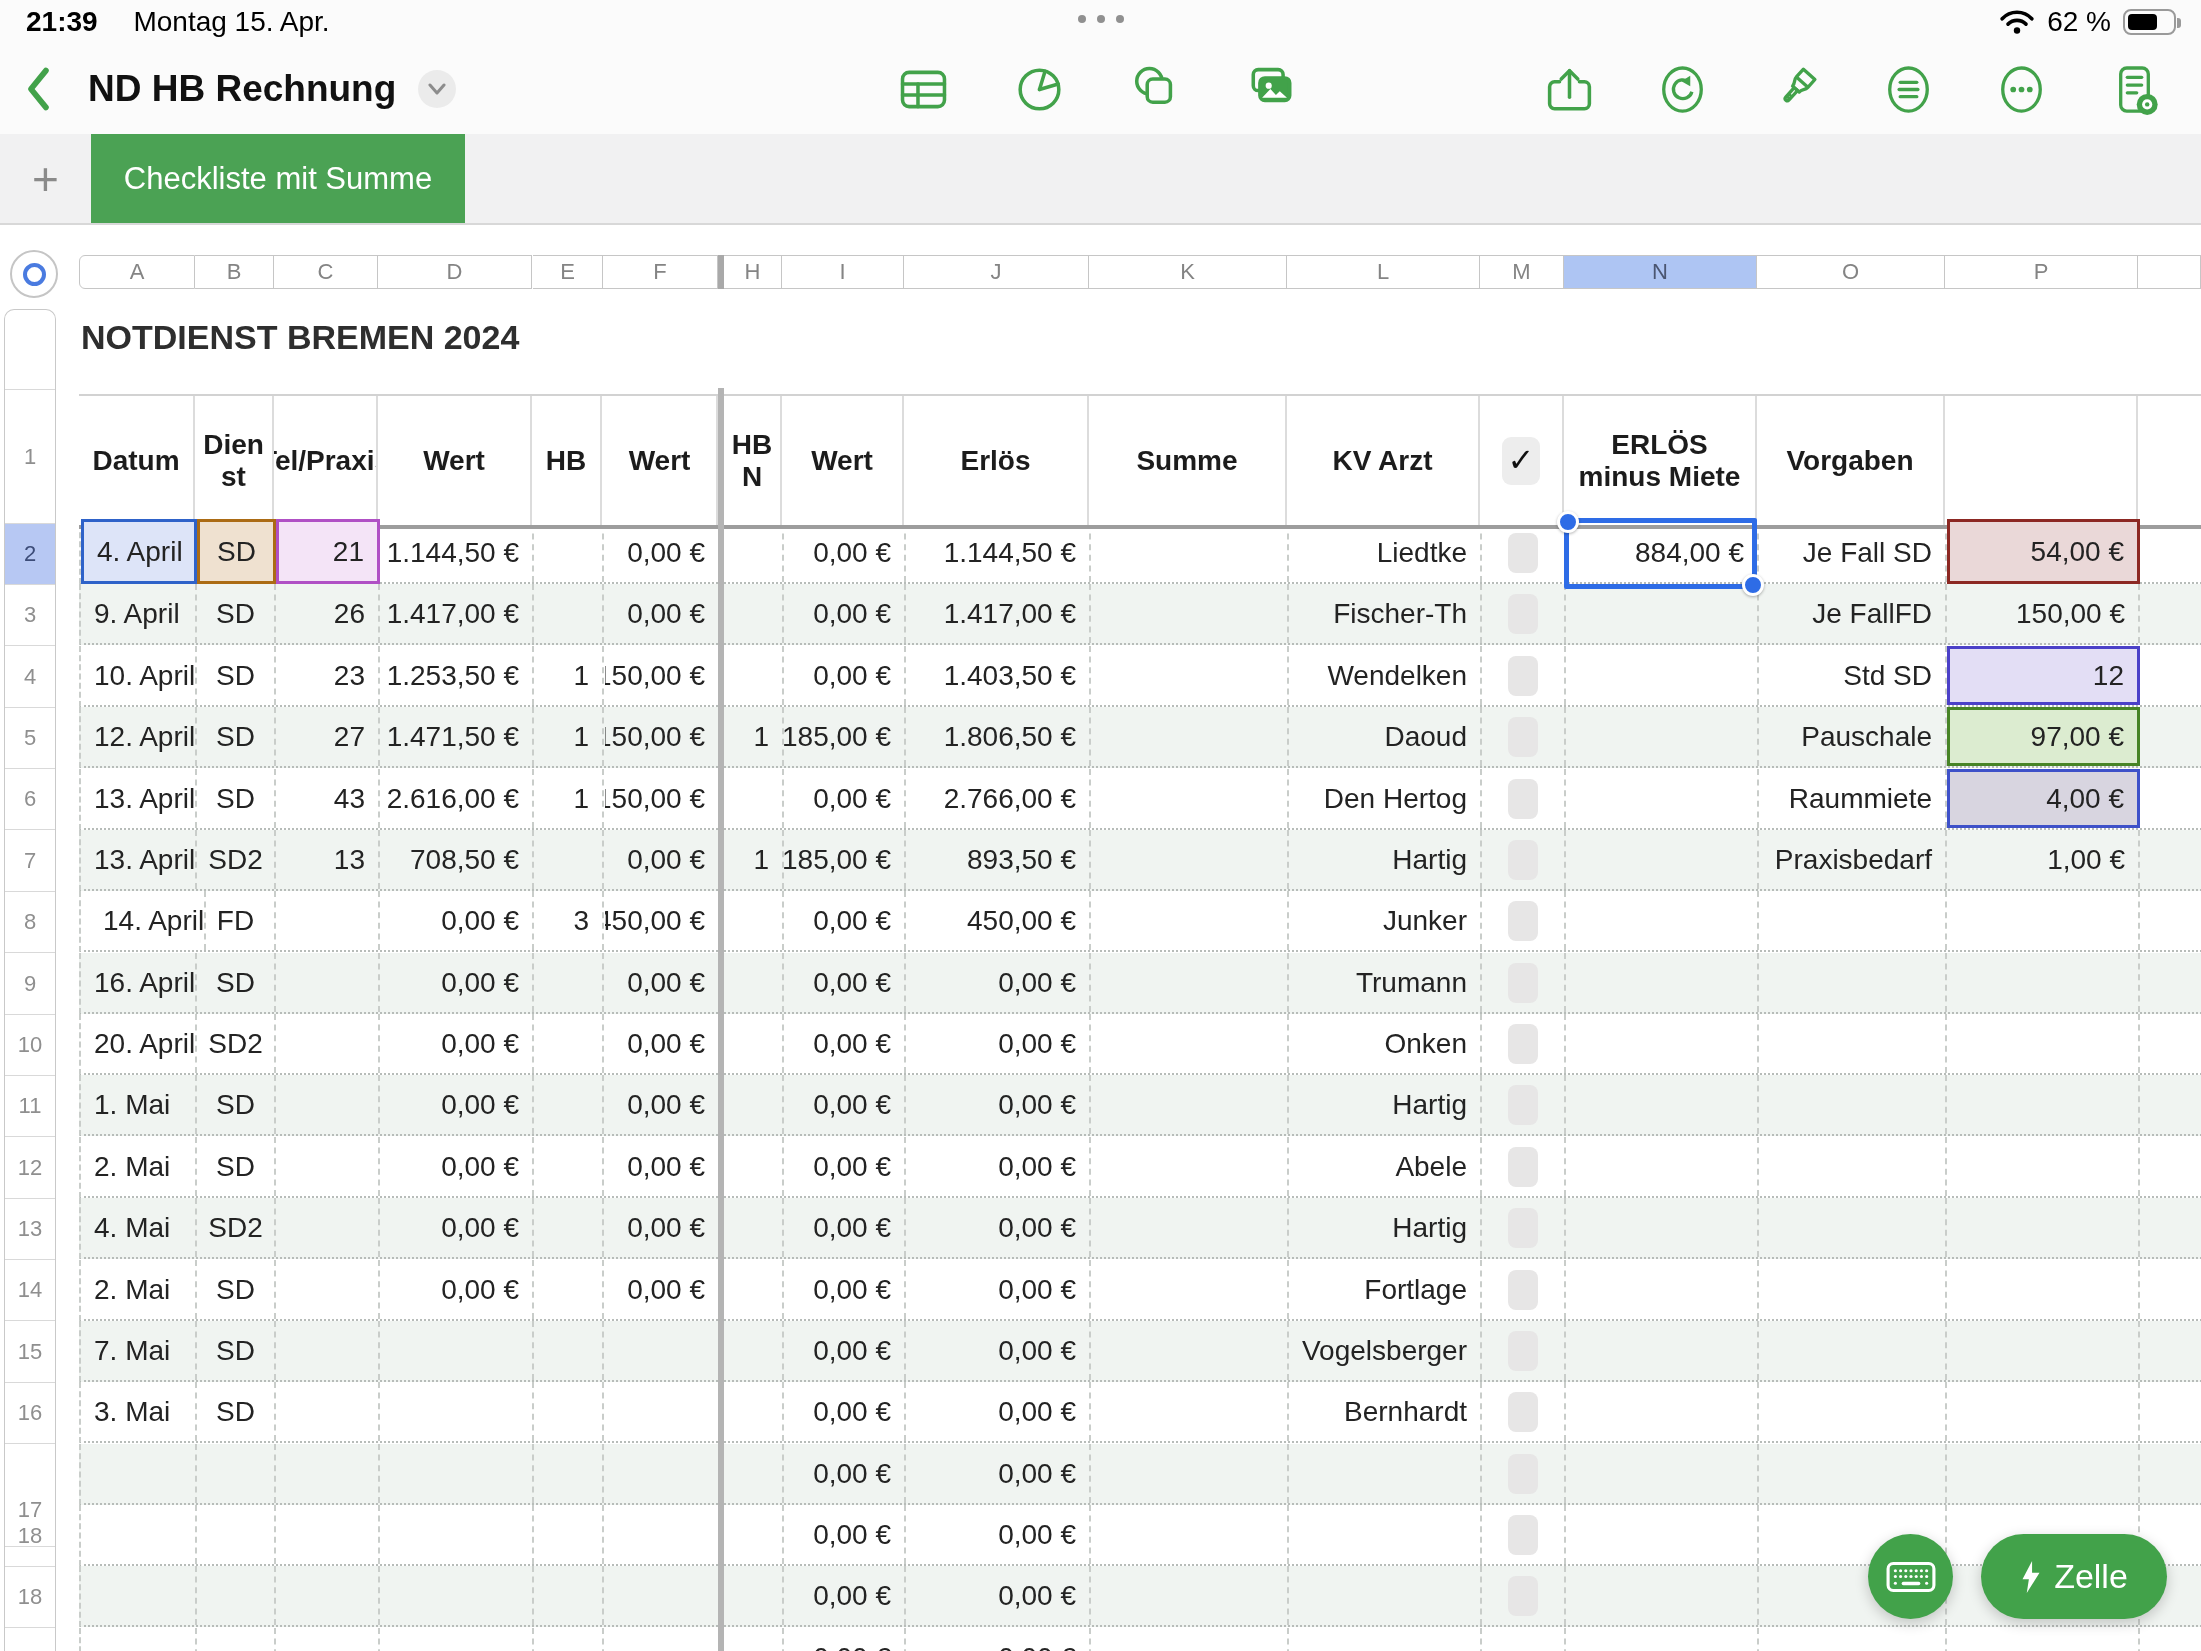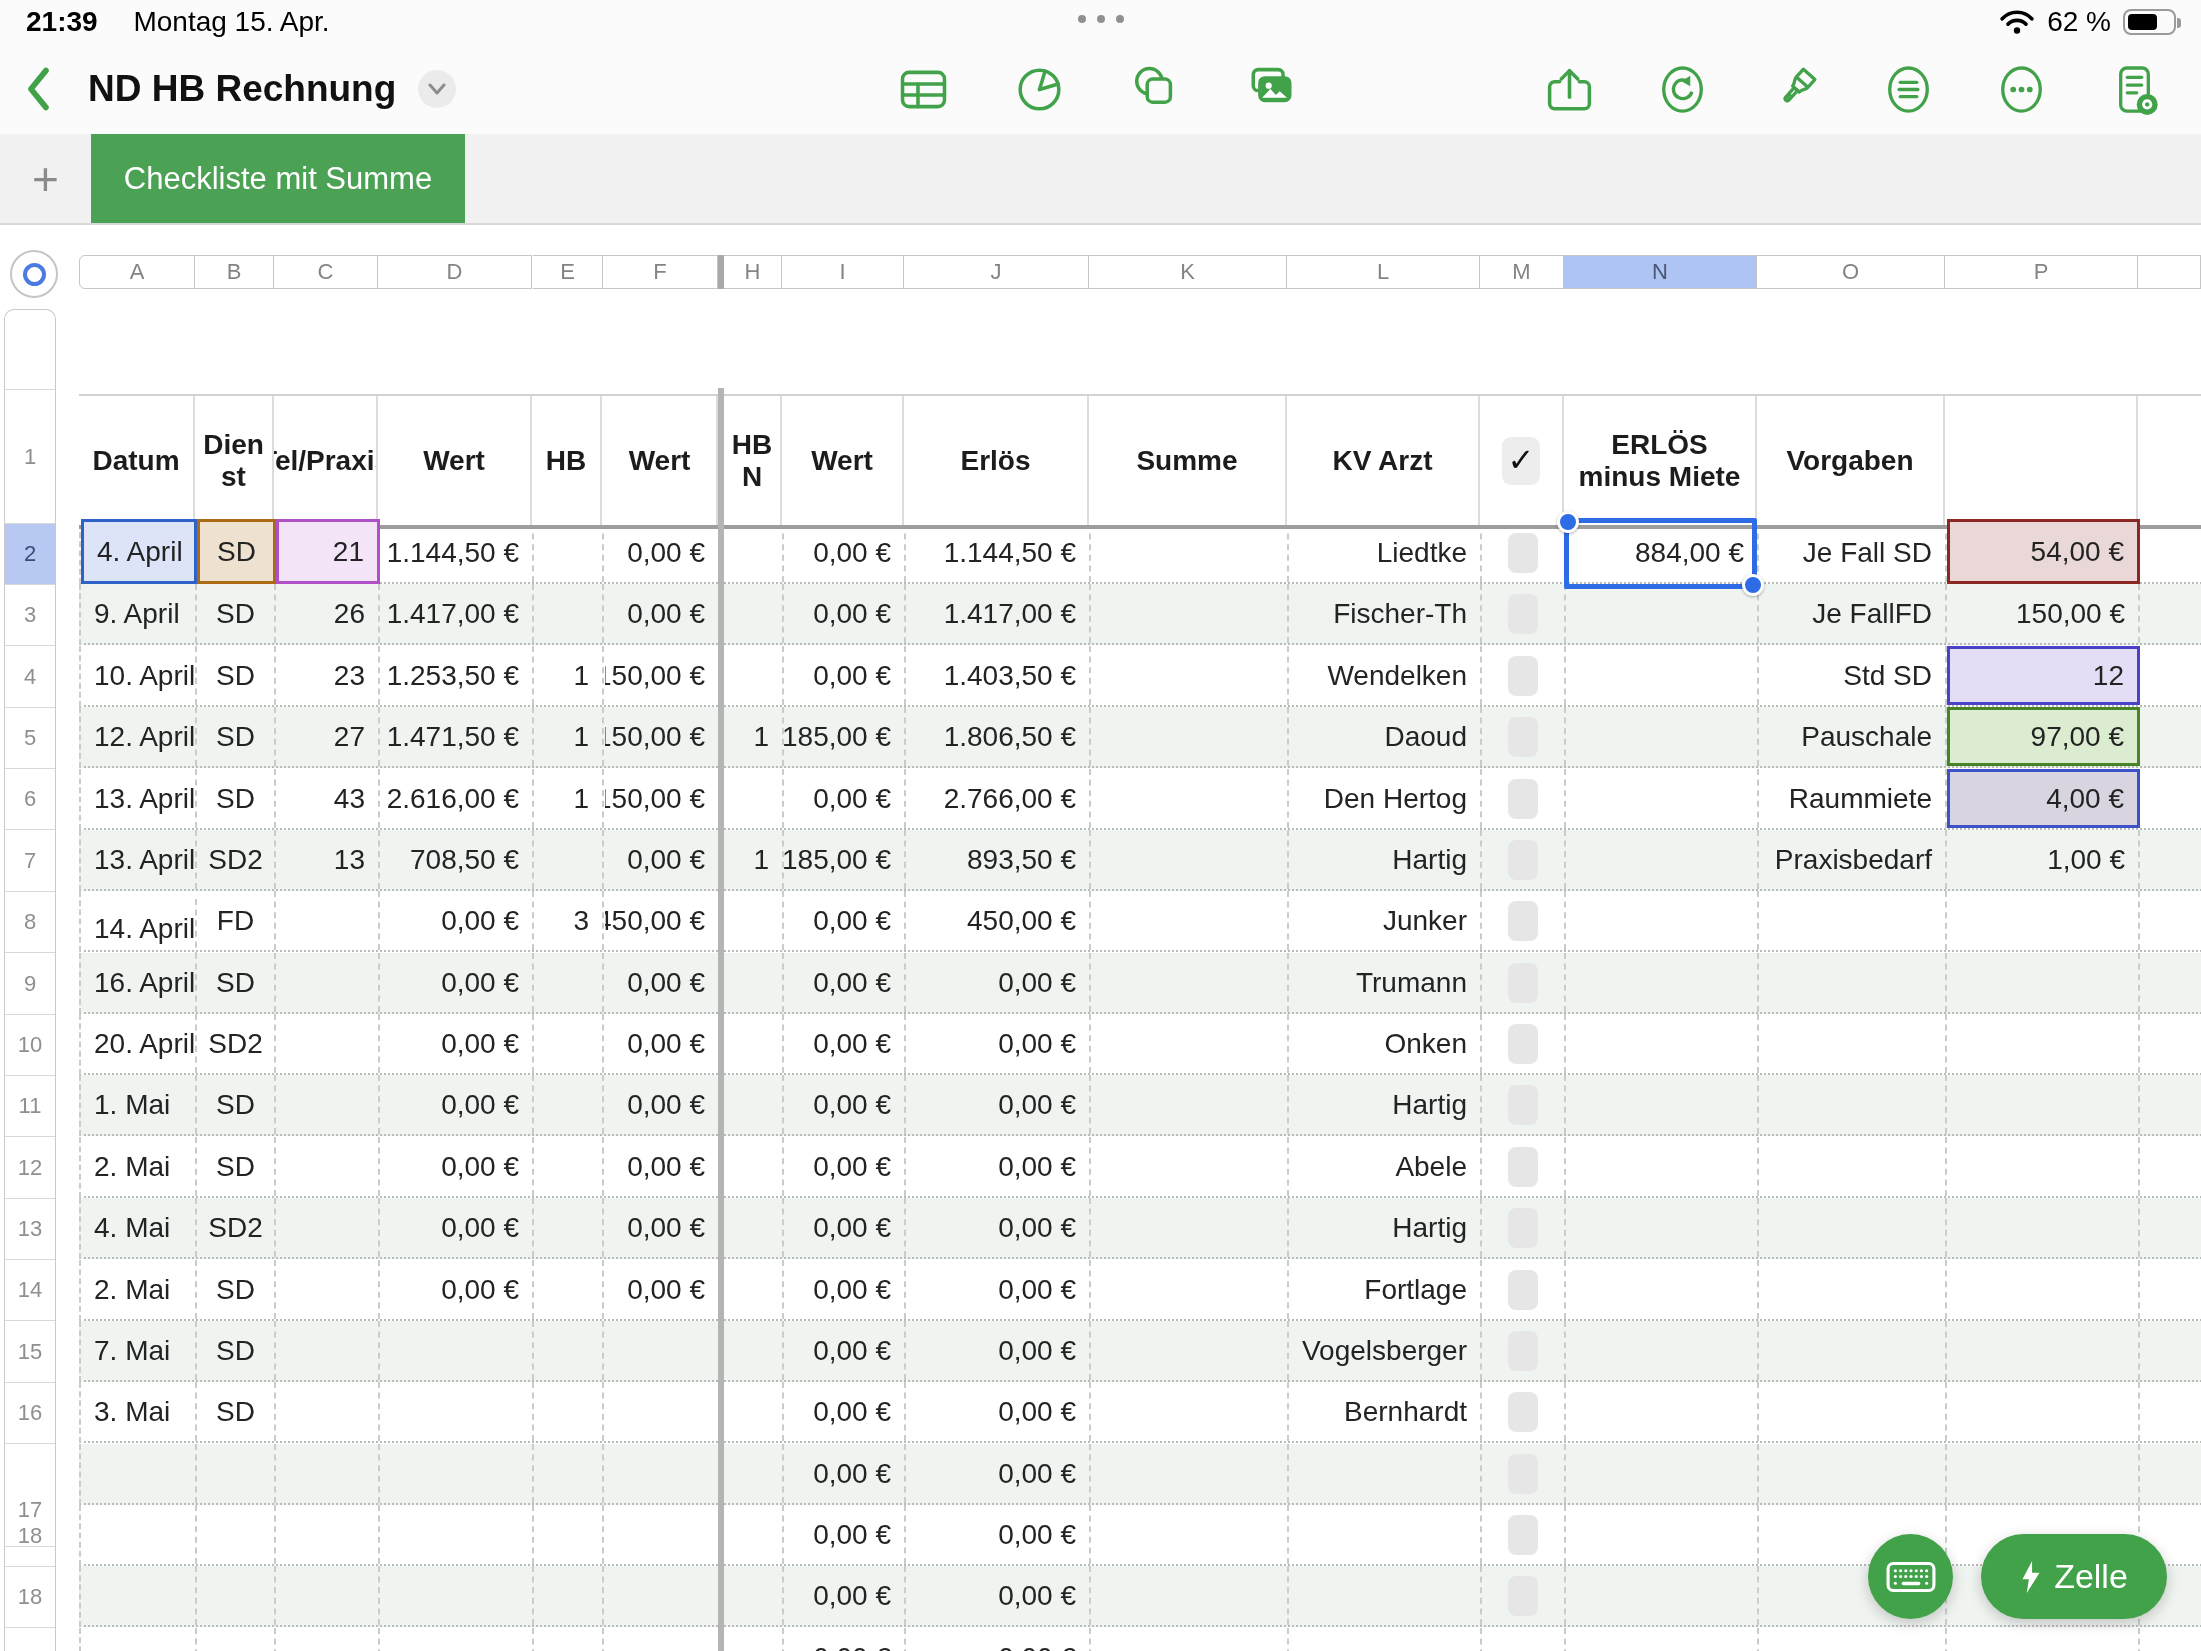--- a/index.html
+++ b/index.html
@@ -260,20 +260,21 @@
         <div class="gcell" style="top: 828px; height: 61px;">12</div>
         <div class="gcell" style="top: 889px; height: 61px;">13</div>
         <div class="gcell" style="top: 950px; height: 61px;">14</div>
         <div class="gcell" style="top: 1012px; height: 61px;">15</div>
         <div class="gcell" style="top: 1073px; height: 61px;">16</div>
         <div class="gcell" style="top: 1164px; height: 73px;">17</div>
         <div class="gcell" style="top: 1196px; height: 61px;">18</div>
         <div class="gcell" style="top: 1257px; height: 61px;">18</div>
         <div class="gcell" style="top: 1319px; height: 61px;">20</div>
       </div>
+    <div id="sheet-title">NOTDIENST BREMEN 2024</div>
 
     <button id="kb-btn">
       <svg width="50" height="34" viewBox="0 0 48 32" fill="none">
         <rect x="2" y="3" width="44" height="26" rx="5" stroke="#fff" stroke-width="3"></rect>
         <g fill="#fff">
           <circle cx="9" cy="10" r="1.5"></circle>
             <circle cx="14" cy="10" r="1.5"></circle>
             <circle cx="19" cy="10" r="1.5"></circle>
             <circle cx="24" cy="10" r="1.5"></circle>
             <circle cx="29" cy="10" r="1.5"></circle>
@@ -432,21 +433,21 @@
         <div class="cell right" style="left: 1208px; width: 193px;">Hartig</div>
         <div class="cell center" style="left: 1401px; width: 84px;">
           <div class="cbx"></div>
         </div>
         <div class="cell right" style="left: 1485px; width: 193px;"></div>
         <div class="cell right" style="left: 1678px; width: 188px;">Praxisbedarf</div>
         <div class="cell right" style="left: 1866px; width: 193px;">1,00 €</div>
         <div class="cell" style="left: 2059px; width: 63px; border-right: none;"></div>
       </div>
       <div class="trow" style="top: 666px;">
-        <div class="cell left" style="left: 0px; width: 116px; margin-top: 8px;">14. April</div>
+        <div class="cell left" style="left: 9px; width: 116px;">14. April</div>
         <div class="cell center" style="left: 116px; width: 79px;">FD</div>
         <div class="cell right" style="left: 195px; width: 104px;"></div>
         <div class="cell right" style="left: 299px; width: 154px;">0,00 €</div>
         <div class="cell right" style="left: 453px; width: 70px;">3</div>
         <div class="cell right" style="left: 524px; width: 115px;">450,00 €</div>
         <div class="cell right" style="left: 645px; width: 58px;"></div>
         <div class="cell right" style="left: 703px; width: 122px;">0,00 €</div>
         <div class="cell right" style="left: 825px; width: 185px;">450,00 €</div>
         <div class="cell right" style="left: 1010px; width: 198px;"></div>
         <div class="cell right" style="left: 1208px; width: 193px;">Junker</div>

